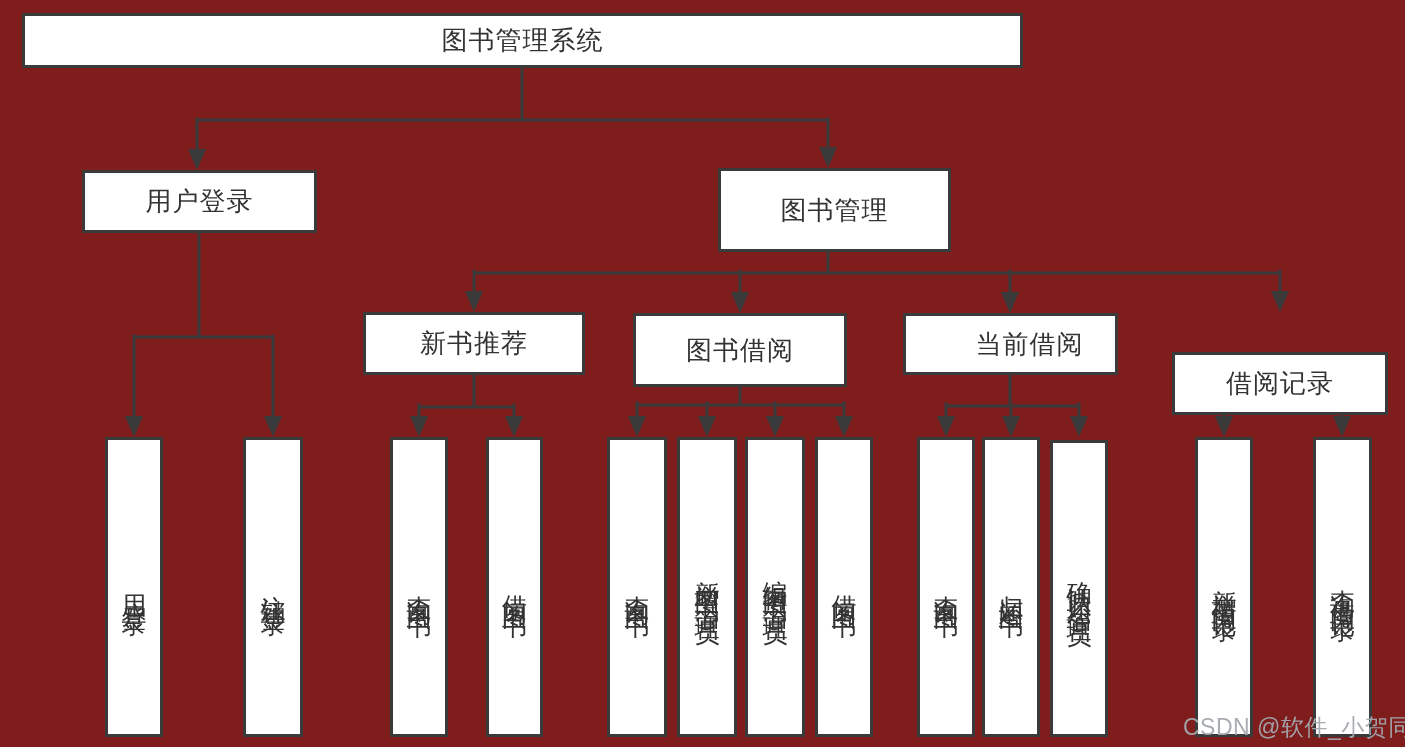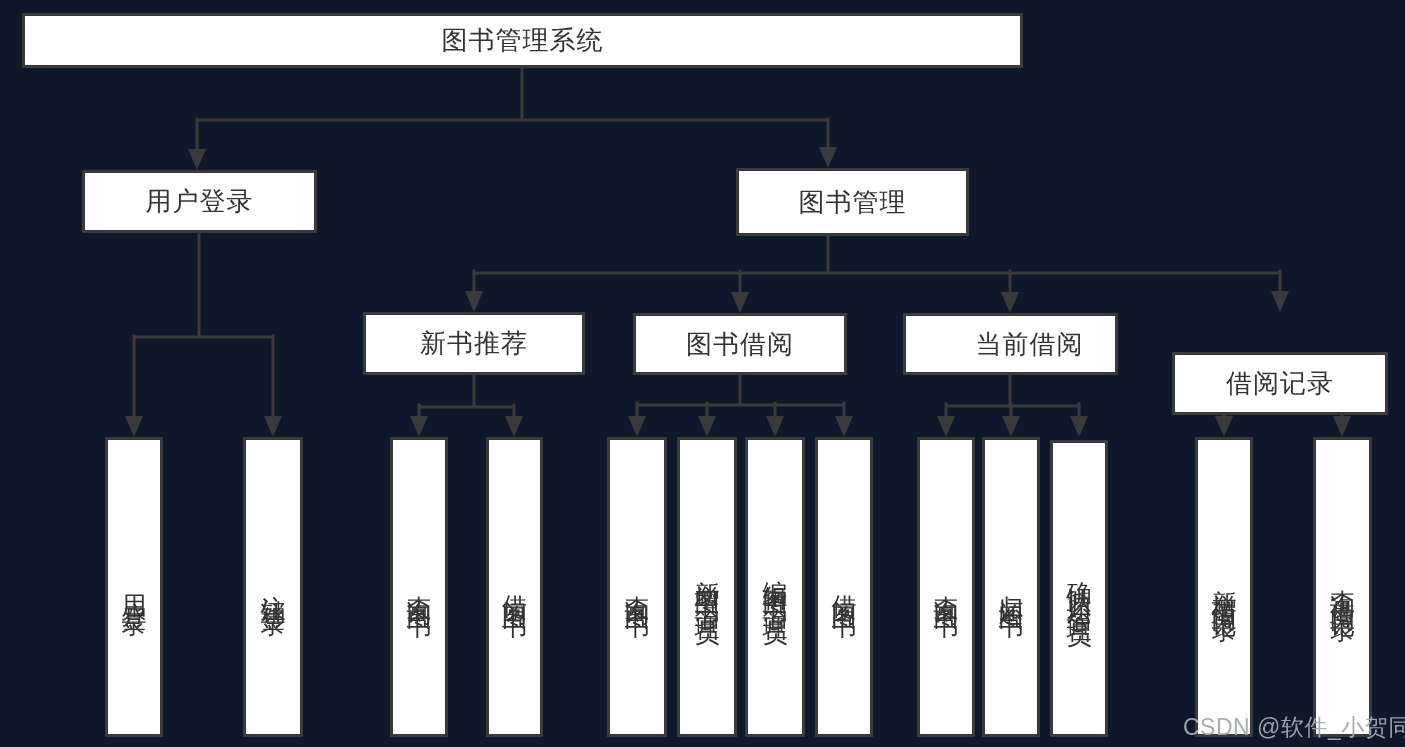--- a/index.html
+++ b/index.html
@@ -1,20 +1,20 @@
 <!DOCTYPE html>
 <html><head>
 <meta charset="utf-8">
 <style>
   html, body { margin: 0; padding: 0; background: #ffffff; }
   .canvas {
     position: relative;
     width: 1405px;
     height: 747px;
-    background: #0f172a;
+    background: #7f1d1d;
     font-family: "Liberation Sans", sans-serif;
     color: #333333;
     overflow: hidden;
   }
   .connectors {
     position: absolute;
     left: 0; top: 0;
     z-index: 1;
     pointer-events: none;
   }
@@ -89,28 +89,28 @@
     </g>
   </svg>
 
   <div class="node h" style="left:22px; top:13px; width:1001px; height:55px;">
     <span>图书管理系统</span>
   </div>
 
   <div class="node h" style="left:82px; top:170px; width:235px; height:63px;">
     <span>用户登录</span>
   </div>
-  <div class="node h" style="left:736px; top:168px; width:233px; height:68px;">
+  <div class="node h" style="left:718px; top:168px; width:233px; height:84px;">
     <span>图书管理</span>
   </div>
 
   <div class="node h" style="left:363px; top:312px; width:222px; height:63px;">
     <span>新书推荐</span>
   </div>
-  <div class="node h" style="left:633px; top:313px; width:214px; height:62px;">
+  <div class="node h" style="left:633px; top:313px; width:214px; height:74px;">
     <span>图书借阅</span>
   </div>
   <div class="node h" style="left:903px; top:313px; width:215px; height:62px;padding-left:38px;">
     <span>当前借阅</span>
   </div>
   <div class="node h" style="left:1172px; top:312px; width:216px; height:63px;margin-top:40px;">
     <span>借阅记录</span>
   </div>
 
   <div class="node v" style="left:105px; top:437px; width:58px; height:300px;">

